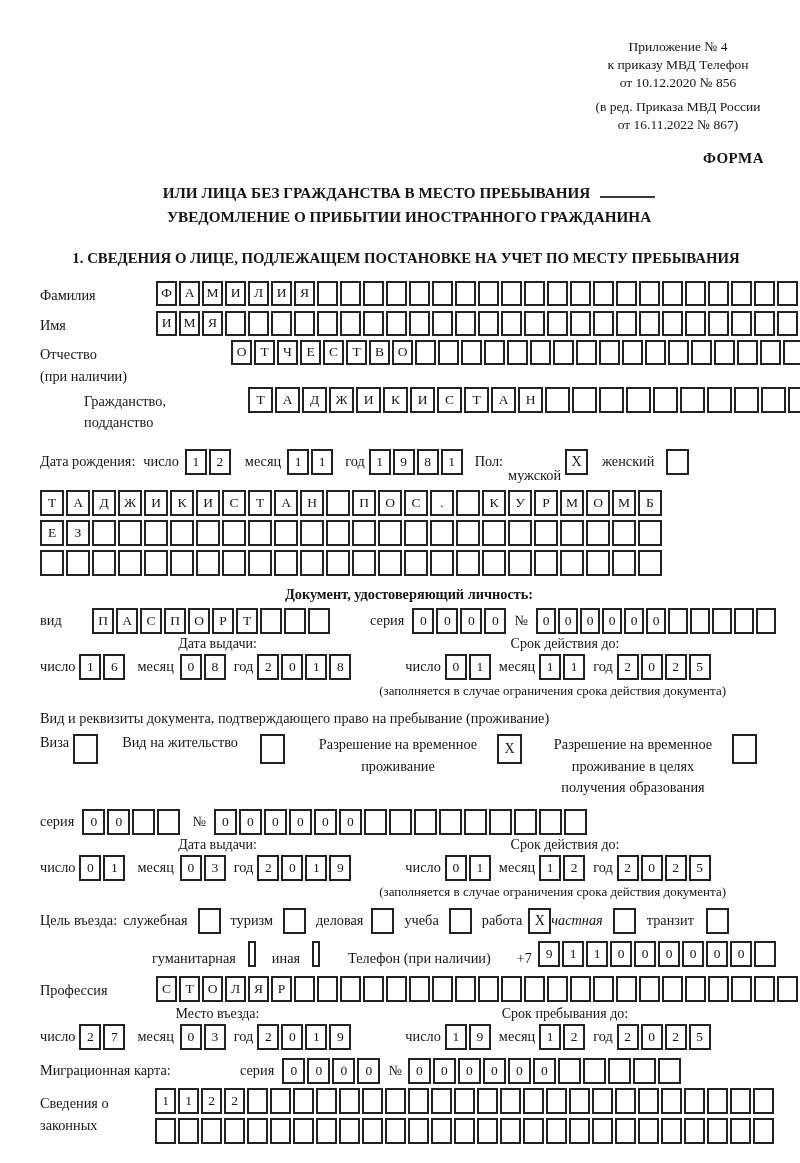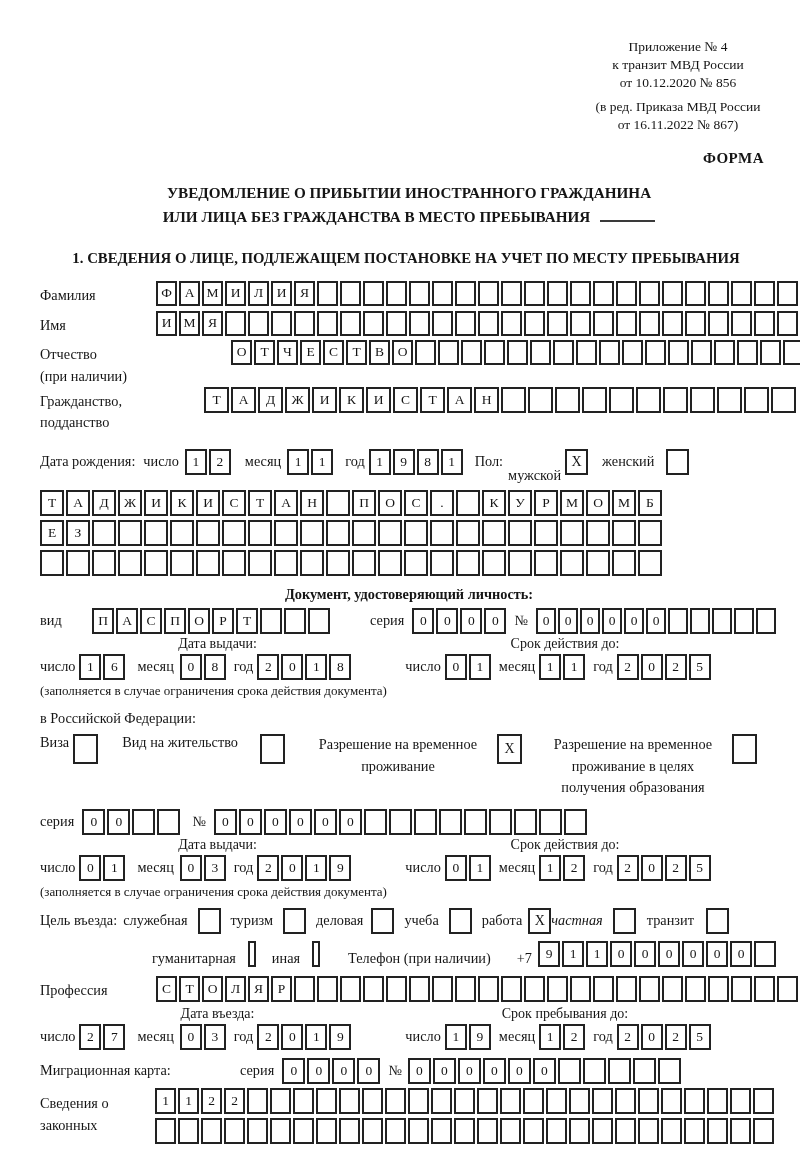--- a/index.html
+++ b/index.html
@@ -43,50 +43,50 @@
   .ml6{margin-left:6px}.ml10{margin-left:10px}.ml14{margin-left:14px}
   
   .doc-head{text-align:center;font-weight:bold;font-size:14.3px;margin:6px 0 5px 0;}
   
   .dates-heads{display:flex;font-size:14px;margin-top:2px;}
   .dh-left{width:355px;text-align:center;}
   .dh-right{width:230px;text-align:center;margin-left:55px;}
   .dates-row{display:flex;align-items:center;margin-top:2px;}
   .dgroup{display:flex;align-items:center;white-space:nowrap;}
   .dgroup-right{margin-left:52px;}
-  .note-right{padding-right:52px;font-size:13px;margin-top:3px;}
+  .note-right{text-align:right;padding-right:52px;font-size:13px;margin-top:3px;}
   .intro{font-size:14.3px;line-height:1.85;margin-top:6px;}
   
   .opts{display:flex;align-items:flex-start;margin-top:3px;margin-bottom:10px;}
   .opt-label-multi{display:inline-block;text-align:center;font-size:14.3px;line-height:1.5;}
   
   .purpose{display:flex;align-items:center;margin-top:8px;flex-wrap:nowrap;white-space:nowrap;}
   .purpose2{display:flex;align-items:flex-end;margin-top:7px;margin-left:112px;white-space:nowrap;}
   
   .reps{display:flex;align-items:flex-start;margin-top:4px;}
 </style>
 </head>
 <body>
 
 <div class="page">
 
   <div class="appendix">
     <div>Приложение № 4</div>
-    <div>к транзит МВД России</div>
+    <div>к приказу МВД Телефон</div>
     <div>от 10.12.2020 № 856</div>
     <div class="gap"></div>
     <div>(в ред. Приказа МВД России</div>
     <div>от 16.11.2022 № 867)</div>
   </div>
 
   <div class="forma">ФОРМА</div>
 
   <div class="title">
+    <div><span>ИЛИ ЛИЦА БЕЗ ГРАЖДАНСТВА В МЕСТО ПРЕБЫВАНИЯ</span><span class="blank-line"></span></div>
     <div>УВЕДОМЛЕНИЕ О ПРИБЫТИИ ИНОСТРАННОГО ГРАЖДАНИНА</div>
-    <div><span>ИЛИ ЛИЦА БЕЗ ГРАЖДАНСТВА В МЕСТО ПРЕБЫВАНИЯ</span><span class="blank-line"></span></div>
   </div>
 
   <div class="sec1">1. СВЕДЕНИЯ О ЛИЦЕ, ПОДЛЕЖАЩЕМ ПОСТАНОВКЕ НА УЧЕТ ПО МЕСТУ ПРЕБЫВАНИЯ</div>
 
   <div class="fields">
 
     <div class="frow">
       <div class="flabel w90">Фамилия</div>
       <div class="cellrow"><span class="cell">Ф</span><span class="cell">А</span><span class="cell">М</span><span class="cell">И</span><span class="cell">Л</span><span class="cell">И</span><span class="cell">Я</span><span class="cell"></span><span class="cell"></span><span class="cell"></span><span class="cell"></span><span class="cell"></span><span class="cell"></span><span class="cell"></span><span class="cell"></span><span class="cell"></span><span class="cell"></span><span class="cell"></span><span class="cell"></span><span class="cell"></span><span class="cell"></span><span class="cell"></span><span class="cell"></span><span class="cell"></span><span class="cell"></span><span class="cell"></span><span class="cell"></span><span class="cell"></span></div>
     </div>
@@ -97,21 +97,21 @@
     </div>
 
     <div class="frow">
       <div class="flabel w165">
         <div>Отчество</div>
         <div>(при наличии)</div>
       </div>
       <div class="cellrow"><span class="cell">О</span><span class="cell">Т</span><span class="cell">Ч</span><span class="cell">Е</span><span class="cell">С</span><span class="cell">Т</span><span class="cell">В</span><span class="cell">О</span><span class="cell"></span><span class="cell"></span><span class="cell"></span><span class="cell"></span><span class="cell"></span><span class="cell"></span><span class="cell"></span><span class="cell"></span><span class="cell"></span><span class="cell"></span><span class="cell"></span><span class="cell"></span><span class="cell"></span><span class="cell"></span><span class="cell"></span><span class="cell"></span><span class="cell"></span></div>
     </div>
 
-    <div class="frow" style="margin-top:-4px;">
+    <div class="frow" style="margin-top:-4px;margin-left:44px;">
       <div class="flabel w138">
         <div>Гражданство,</div>
         <div>подданство</div>
       </div>
       <div class="cellrow cw25 ch26"><span class="cell">Т</span><span class="cell">А</span><span class="cell">Д</span><span class="cell">Ж</span><span class="cell">И</span><span class="cell">К</span><span class="cell">И</span><span class="cell">С</span><span class="cell">Т</span><span class="cell">А</span><span class="cell">Н</span><span class="cell"></span><span class="cell"></span><span class="cell"></span><span class="cell"></span><span class="cell"></span><span class="cell"></span><span class="cell"></span><span class="cell"></span><span class="cell"></span><span class="cell"></span><span class="cell"></span></div>
     </div>
 
     <div class="inrow" style="margin-top:6px;margin-bottom:6px;">
       <span class="lbl mr8">Дата рождения:</span>
       <span class="lbl mr6">число</span>
@@ -166,21 +166,21 @@
           <span class="lbl mr4 ml6">месяц</span>
           <span class="cellrow cw22 ch26"><span class="cell">1</span><span class="cell">1</span></span>
           <span class="lbl mr4 ml6">год</span>
           <span class="cellrow cw22 ch26"><span class="cell">2</span><span class="cell">0</span><span class="cell">2</span><span class="cell">5</span></span>
         </div>
       </div>
       <div class="note-right">(заполняется в случае ограничения срока действия документа)</div>
     </div>
 
     <div class="intro">
-      <div>в Российской Федерации:</div>
+      <div>Вид и реквизиты документа, подтверждающего право на пребывание (проживание)</div>
     </div>
 
     <div class="opts">
       <span class="lbl">Виза</span>
       <span class="cb cb-lg" style="margin-left:4px;"></span>
       <span class="lbl" style="margin-left:24px;">Вид на жительство</span>
       <span class="cb cb-lg" style="margin-left:22px;"></span>
       <span class="opt-label-multi" style="width:178px;margin-left:24px;">Разрешение на временное проживание</span>
       <span class="cb cb-lg" style="margin-left:10px;">X</span>
       <span class="opt-label-multi" style="width:178px;margin-left:22px;">Разрешение на временное проживание в целях получения образования</span>
@@ -248,21 +248,21 @@
       <span class="cellrow cw22 ch26"><span class="cell">9</span><span class="cell">1</span><span class="cell">1</span><span class="cell">0</span><span class="cell">0</span><span class="cell">0</span><span class="cell">0</span><span class="cell">0</span><span class="cell">0</span><span class="cell"></span></span>
     </div>
 
     <div class="frow" style="margin-top:9px;">
       <div class="flabel w90">Профессия</div>
       <div class="cellrow ch26"><span class="cell">С</span><span class="cell">Т</span><span class="cell">О</span><span class="cell">Л</span><span class="cell">Я</span><span class="cell">Р</span><span class="cell"></span><span class="cell"></span><span class="cell"></span><span class="cell"></span><span class="cell"></span><span class="cell"></span><span class="cell"></span><span class="cell"></span><span class="cell"></span><span class="cell"></span><span class="cell"></span><span class="cell"></span><span class="cell"></span><span class="cell"></span><span class="cell"></span><span class="cell"></span><span class="cell"></span><span class="cell"></span><span class="cell"></span><span class="cell"></span><span class="cell"></span><span class="cell"></span></div>
     </div>
 
     <div>
       <div class="dates-heads">
-        <div class="dh-left">Дата въезда:</div>
+        <div class="dh-left">Место въезда:</div>
         <div class="dh-right">Срок пребывания до:</div>
       </div>
       <div class="dates-row">
         <div class="dgroup">
           <span class="lbl mr4">число</span>
           <span class="cellrow cw22 ch26"><span class="cell">2</span><span class="cell">7</span></span>
           <span class="lbl mr6 ml10">месяц</span>
           <span class="cellrow cw22 ch26"><span class="cell">0</span><span class="cell">3</span></span>
           <span class="lbl mr4 ml6">год</span>
           <span class="cellrow cw22 ch26"><span class="cell">2</span><span class="cell">0</span><span class="cell">1</span><span class="cell">9</span></span>

